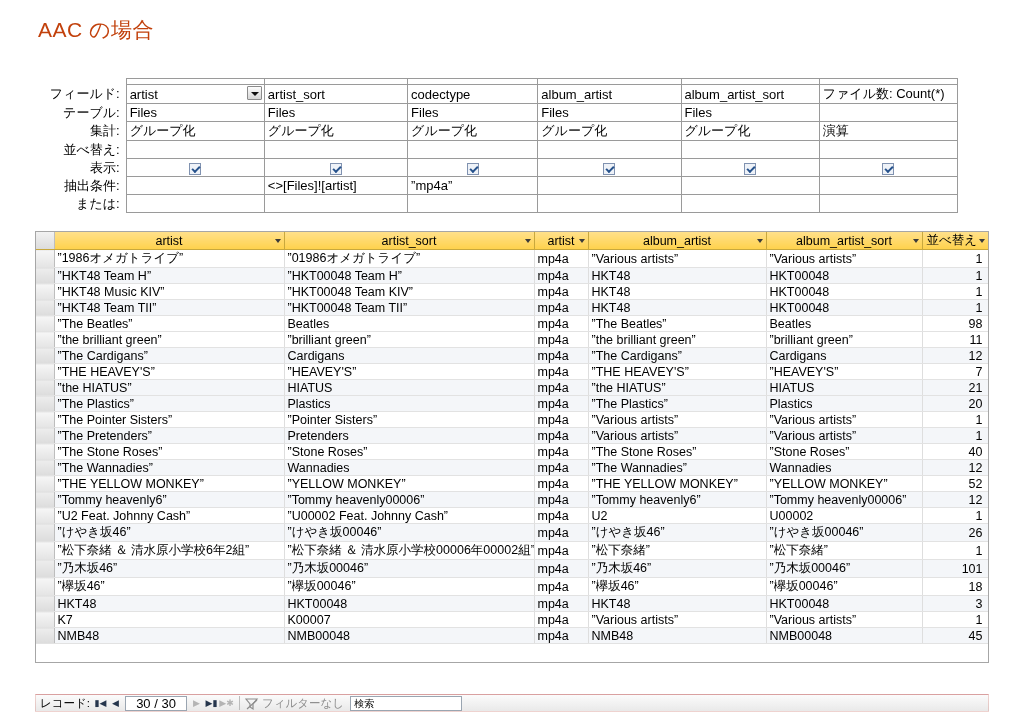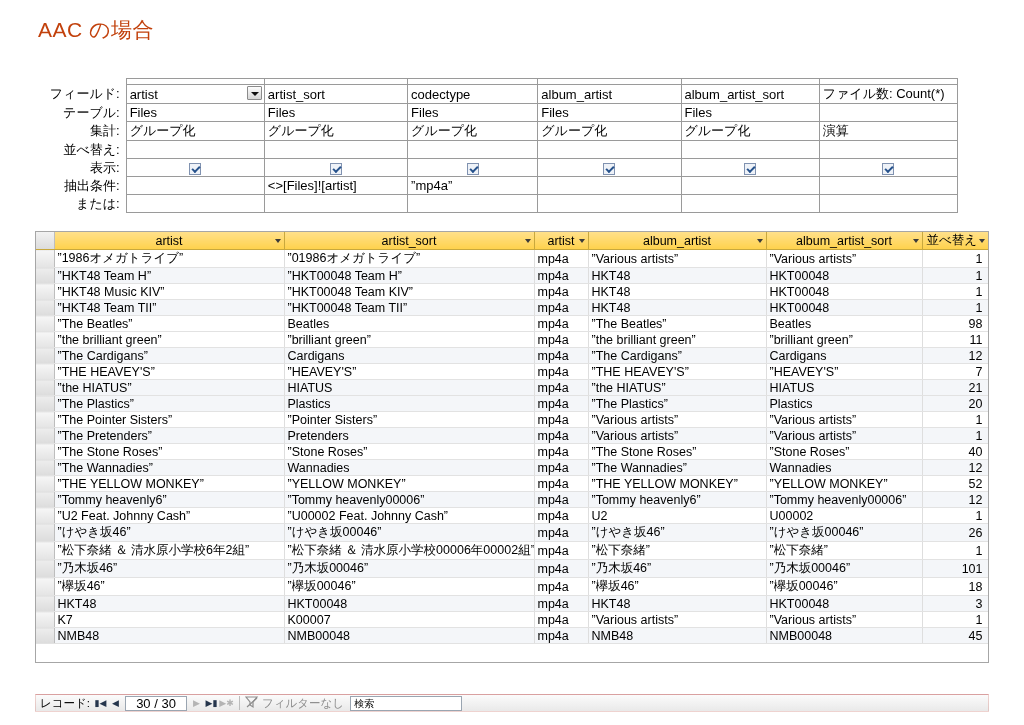--- a/index.html
+++ b/index.html
@@ -194,21 +194,21 @@
     height: 15px;
     min-width: 62px;
     text-align: center;
     font-size: 13px;
     line-height: 14px;
     margin: 0 2px;
   }
   #nav-sep {
     width: 1px; height: 14px; background: #bdbdbd; margin: 0 5px;
   }
-  #filter-area { display: flex; align-items: flex-start; color: #8d8d8d; }
+  #filter-area { display: flex; align-items: flex-end; color: #8d8d8d; }
   #filter-icon {
     width: 14px; height: 13px; margin-right: 3px;
     position: relative;
   }
   #search-box {
     border: 1px solid #9aa5b1;
     background: #ffffff;
     height: 15px;
     width: 112px;
     margin-left: 6px;

